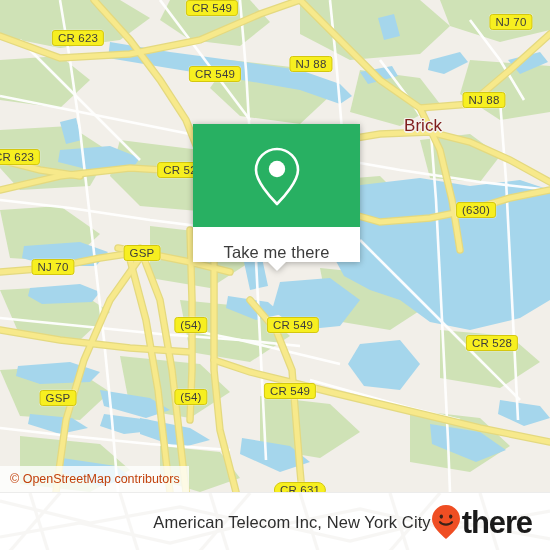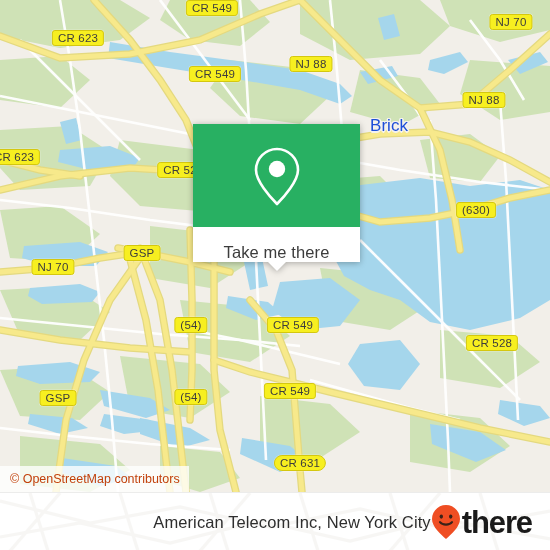--- a/index.html
+++ b/index.html
@@ -37,27 +37,28 @@
     letter-spacing: 0.2px;
     padding: 1px 5px 0 5px;
     line-height: 13px;
     white-space: nowrap;
     transform: translate(-50%, -50%);
     box-shadow: 0 0 0 0.5px rgba(255,255,255,0.35);
   }
   .place-label {
     position: absolute;
     transform: translate(-50%, -50%);
-    color: #1d4ed8;
+    color: #7f1d1d;
     font-size: 17px;
     font-weight: normal;
     white-space: nowrap;
     text-shadow:
       1.5px 0 #f4f2ed, -1.5px 0 #f4f2ed, 0 1.5px #f4f2ed, 0 -1.5px #f4f2ed,
       1px 1px #f4f2ed, -1px -1px #f4f2ed, 1px -1px #f4f2ed, -1px 1px #f4f2ed;
+    margin-left: 34px;
   }
 
   
   .callout {
     position: absolute;
     left: 193px; top: 124px;
     width: 167px; height: 138px;
     filter: drop-shadow(0 1px 3px rgba(0,0,0,0.30));
   }
   .callout-top {
@@ -302,21 +303,21 @@
       <div class="shield" style="left:180px; top:170px;">CR 52</div>
       <div class="shield" style="left:476px; top:210px;">(630)</div>
       <div class="shield" style="left:142px; top:253px;">GSP</div>
       <div class="shield" style="left:53px;  top:267px;">NJ 70</div>
       <div class="shield" style="left:191px; top:325px;">(54)</div>
       <div class="shield" style="left:293px; top:325px;">CR 549</div>
       <div class="shield" style="left:492px; top:322px;margin-top:21px;">CR 528</div>
       <div class="shield" style="left:58px;  top:398px;">GSP</div>
       <div class="shield" style="left:191px; top:397px;">(54)</div>
       <div class="shield" style="left:290px; top:391px;">CR 549</div>
-      <div class="shield" style="left:300px; top:463px;border-radius:9px;">CR 631</div>
+      <div class="shield" style="left:300px; top:490px;border-radius:9px;">CR 631</div>
     </div>
 
     <div class="callout">
       <div class="callout-top">
         <svg width="50" height="62" viewBox="0 0 50 62">
           <path d="M25,4 C13.4,4 4,13.4 4,25 C4,36 18,52 25,59 C32,52 46,36 46,25 C46,13.4 36.6,4 25,4 Z" fill="none" stroke="#ffffff" stroke-width="2.6" stroke-linejoin="round"></path>
           <circle cx="25" cy="24" r="8.2" fill="#ffffff"></circle>
         </svg>
       </div>
       <div class="callout-bottom">

